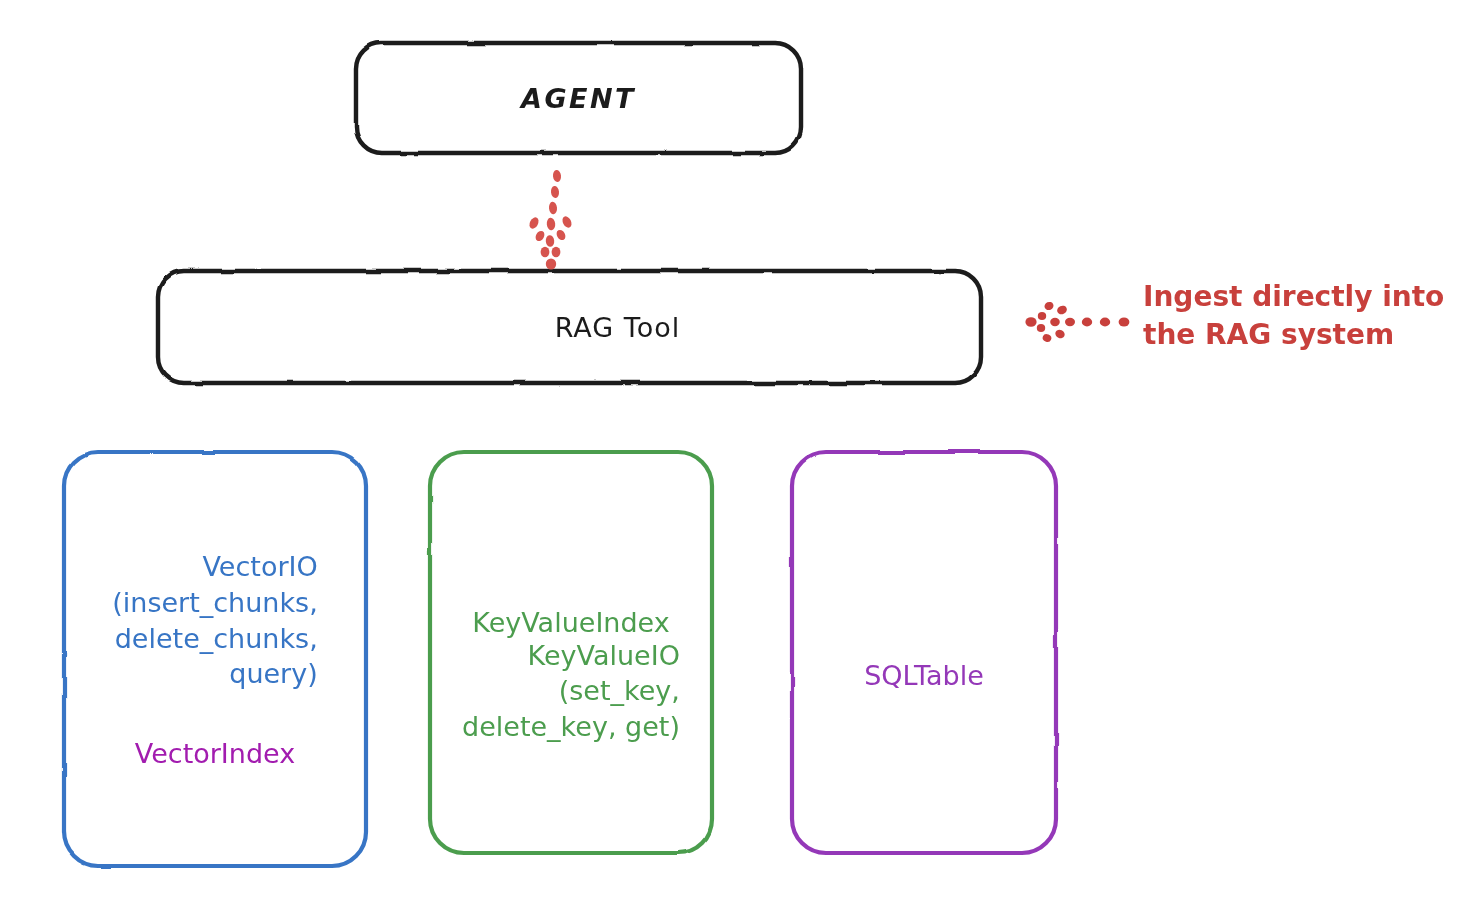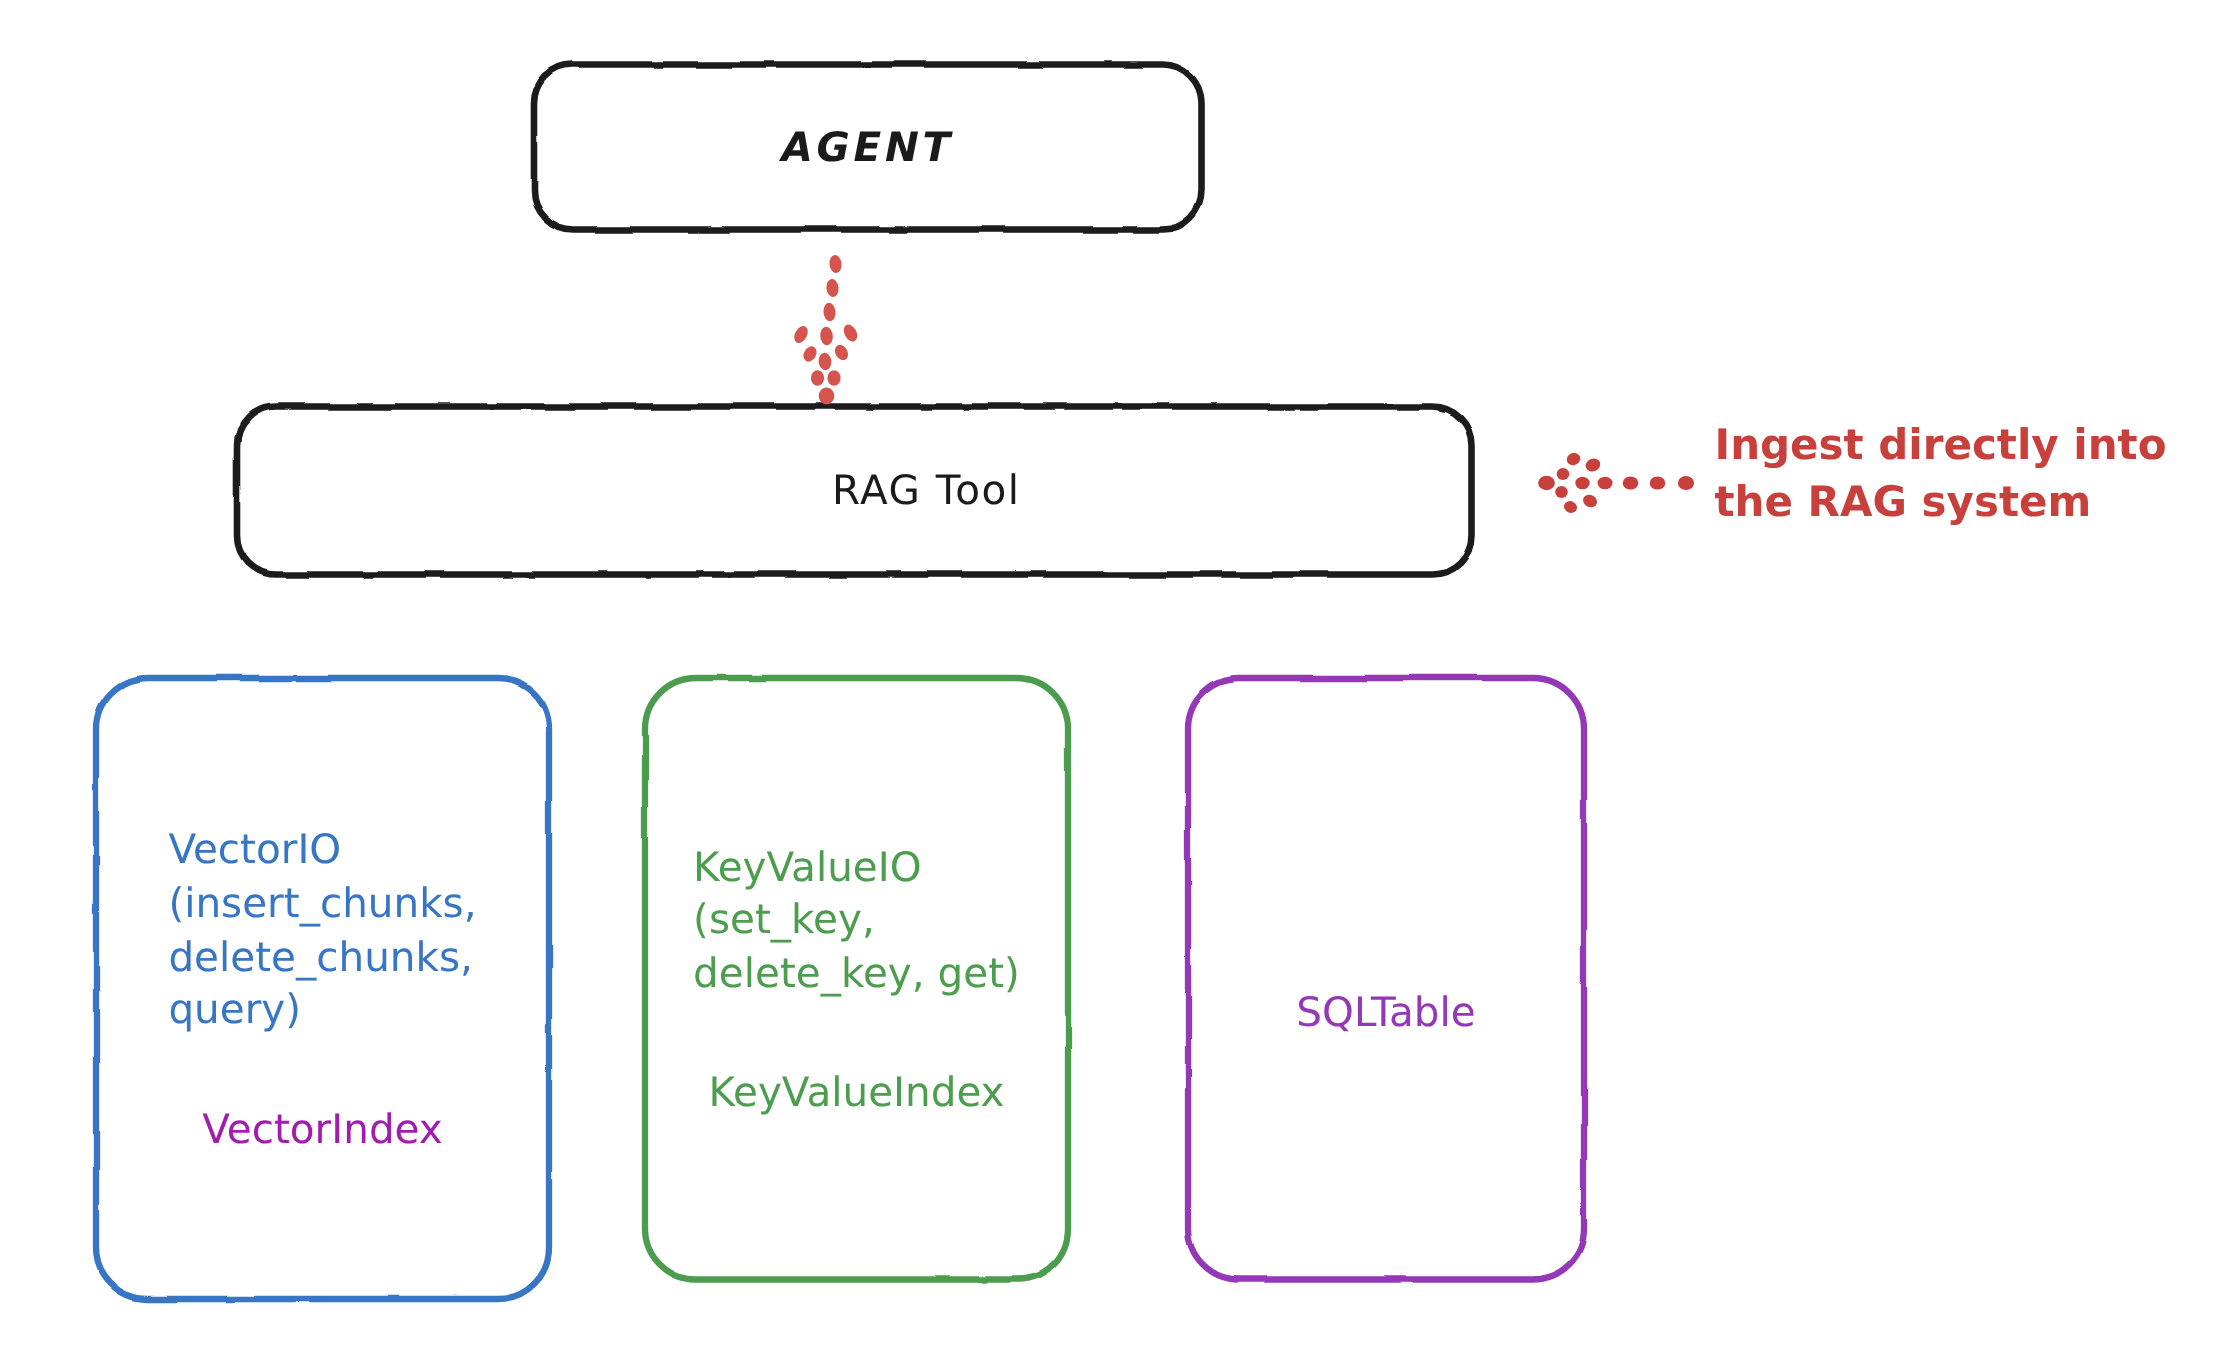--- a/index.html
+++ b/index.html
@@ -19,21 +19,21 @@
     inset: 0;
     width: 1484px;
     height: 910px;
   }
   .node {
     position: absolute;
     display: flex;
     flex-direction: column;
     align-items: center;
     justify-content: center;
-    text-align: left;
+    text-align: right;
     box-sizing: border-box;
   }
   .node-label {
     font-family: "DejaVu Sans", sans-serif;
     white-space: pre-line;
   }
 
   
   #agent-node {
     left: 355px;
@@ -181,24 +181,24 @@
 
 <div class="node store" id="vector-node">
   <div class="node-label api-label" style="color:#3775c5">VectorIO
 (insert_chunks,
 delete_chunks,
 query)</div>
   <div class="node-label index-label" style="color:#a21caf">VectorIndex</div>
 </div>
 
 <div class="node store" id="kv-node">
+  <div class="node-label index-label" style="color:#4c9d4e">KeyValueIndex</div>
   <div class="node-label api-label" style="color:#4c9d4e">KeyValueIO
 (set_key,
 delete_key, get)</div>
-  <div class="node-label index-label" style="color:#4c9d4e">KeyValueIndex</div>
 </div>
 
 <div class="node store" id="rel-node">
   <div class="node-label index-label" style="color:#9438b8">SQLTable</div>
 </div>
 
 <div id="ingest-annotation" style="color:#c8403c">Ingest directly into
 the RAG system</div>
 
 </body></html>

